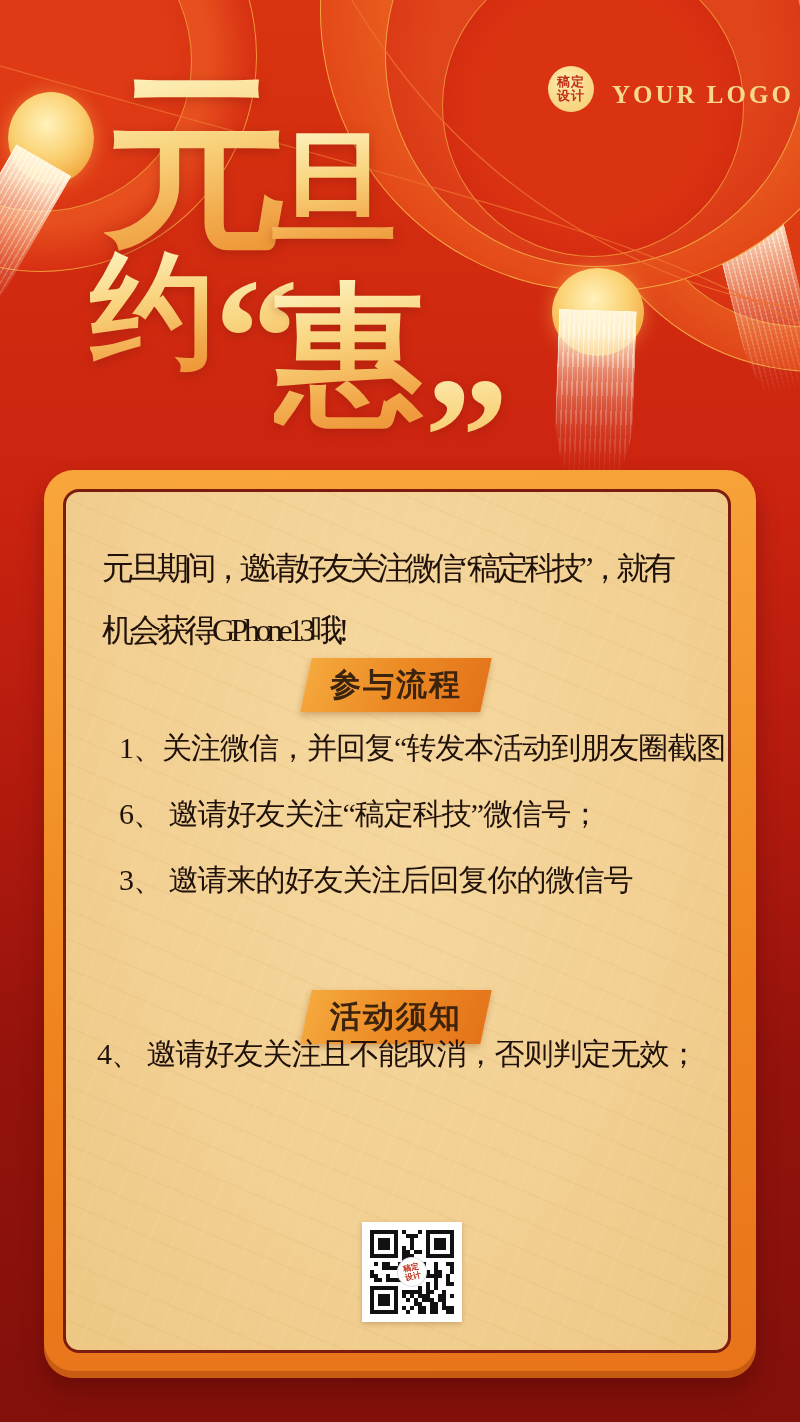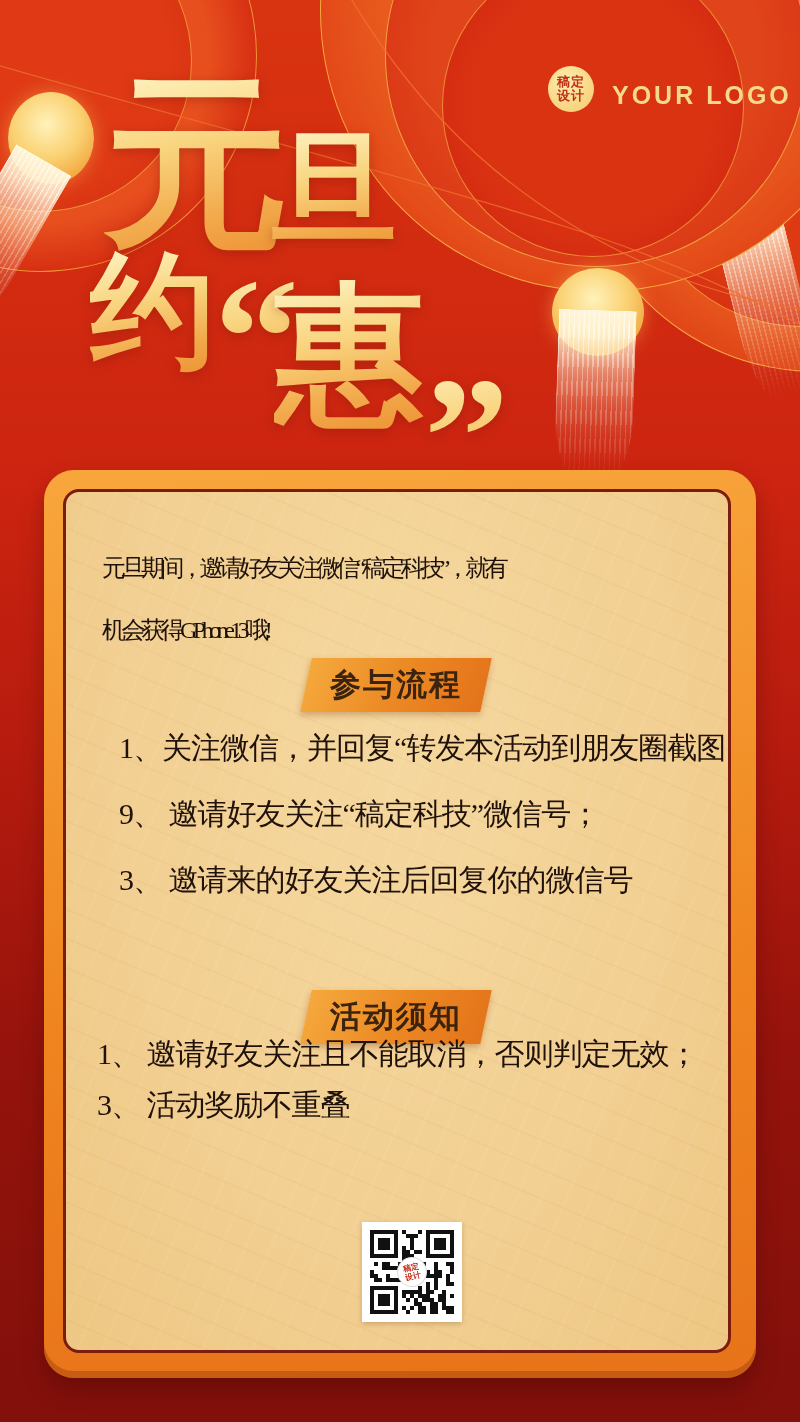--- a/index.html
+++ b/index.html
@@ -21,21 +21,21 @@
     -webkit-mask-image:linear-gradient(180deg,#000 15%,rgba(0,0,0,0) 96%);
     mask-image:linear-gradient(180deg,#000 15%,rgba(0,0,0,0) 96%);
     border-radius:0 0 40% 40%;}
   .curves{position:absolute;left:0;top:0;z-index:2;}
   
   .badge{position:absolute;left:548px;top:66px;width:46px;height:46px;border-radius:50%;z-index:3;
     background:radial-gradient(circle at 40% 35%,#fcedb0,#f7d27b 75%,#f3c567);
     display:flex;flex-direction:column;align-items:center;justify-content:center;
     color:#c23019;font-size:13px;font-weight:bold;line-height:14px;letter-spacing:1px;}
   .logo-text{position:absolute;left:612px;top:81px;z-index:3;color:#f7d98d;
-    font-family:Liberation Sans, sans-serif;font-size:25px;font-weight:600;letter-spacing:3px;}
+    font-family:Liberation Serif, serif;font-size:25px;font-weight:600;letter-spacing:3px;}
   
   .tchar{position:absolute;z-index:3;line-height:1;font-weight:bold;
     background:linear-gradient(168deg,#fdf0bb 5%,#f9d47e 40%,#f2a94b 75%,#ee9738 95%);
     -webkit-background-clip:text;background-clip:text;color:transparent;
     filter:drop-shadow(0 3px 6px rgba(120,20,5,.35));}
   .t-yuan{left:104px;top:72px;font-size:185px;}
   .t-dan{left:272px;top:130px;font-size:125px;}
   .t-yue{left:90px;top:250px;font-size:125px;}
   .t-hui{left:274px;top:280px;font-size:150px;}
   .t-qo{left:214px;top:253px;font-size:170px;}
@@ -44,21 +44,21 @@
   .card-outer{position:absolute;left:44px;top:470px;width:712px;height:908px;z-index:4;
     border-radius:30px;
     background:linear-gradient(175deg,#f8a63c 0%,#f0861f 55%,#e8731a 100%);
     box-shadow:inset 0 -7px 0 rgba(150,55,8,.4), 0 12px 22px rgba(60,6,3,.35);}
   .card-inner{position:absolute;left:19px;top:19px;width:668px;height:864px;
     border:3px solid #7b1c0e;border-radius:16px;box-sizing:border-box;
     background:
       repeating-linear-gradient(23deg, rgba(170,120,50,.05) 0 2px, rgba(0,0,0,0) 2px 27px),
       repeating-linear-gradient(-67deg, rgba(255,245,210,.07) 0 2px, rgba(0,0,0,0) 2px 23px),
       radial-gradient(ellipse at 50% 30%, #f5d89f 0%, #f2cf92 60%, #edc783 100%);}
-  .intro{position:absolute;left:36px;top:45px;color:#20120a;font-size:24px;letter-spacing:-4.5px;}
+  .intro{position:absolute;left:36px;top:45px;color:#20120a;font-size:32px;letter-spacing:-4.5px;}
   .intro div{line-height:62px;white-space:nowrap;}
   .banner{position:absolute;left:240px;width:180px;height:54px;transform:skewX(-12deg);
     background:linear-gradient(105deg,#f5a93d 0%,#ec8a24 50%,#e4731a 100%);
     box-shadow:0 3px 6px rgba(120,50,5,.3);
     display:flex;align-items:center;justify-content:center;}
   .banner span{transform:skewX(12deg);font-size:31px;font-weight:bold;color:#3b230d;letter-spacing:2px;white-space:nowrap;}
   .banner-1{top:166px;}
   .banner-2{top:498px;}
   .list{position:absolute;left:31px;color:#20120a;font-size:30px;letter-spacing:-1px;}
   .list div{white-space:nowrap;}
@@ -140,31 +140,30 @@
         <div>元旦期间，邀请好友关注微信“稿定科技”，就有</div>
         <div>机会获得GPhone13哦!</div>
       </div>
 
       <div class="banner banner-1">
         <span>参与流程</span>
       </div>
 
       <div class="list list-1">
         <div>1、关注微信，并回复“转发本活动到朋友圈截图</div>
-        <div>9、 邀请好友关注“稿定科技”微信号；</div>
+        <div>6、 邀请好友关注“稿定科技”微信号；</div>
         <div>3、 邀请来的好友关注后回复你的微信号</div>
       </div>
 
       <div class="banner banner-2">
         <span>活动须知</span>
       </div>
 
       <div class="list list-2">
-        <div>1、 邀请好友关注且不能取消，否则判定无效；</div>
-        <div>3、 活动奖励不重叠</div>
+        <div>4、 邀请好友关注且不能取消，否则判定无效；</div>
       </div>
 
       <div class="qr">
         <div class="qr-grid" id="qr-grid">
             <i></i>
             <i></i>
             <i></i>
             <i></i>
             <i></i>
             <i></i>

